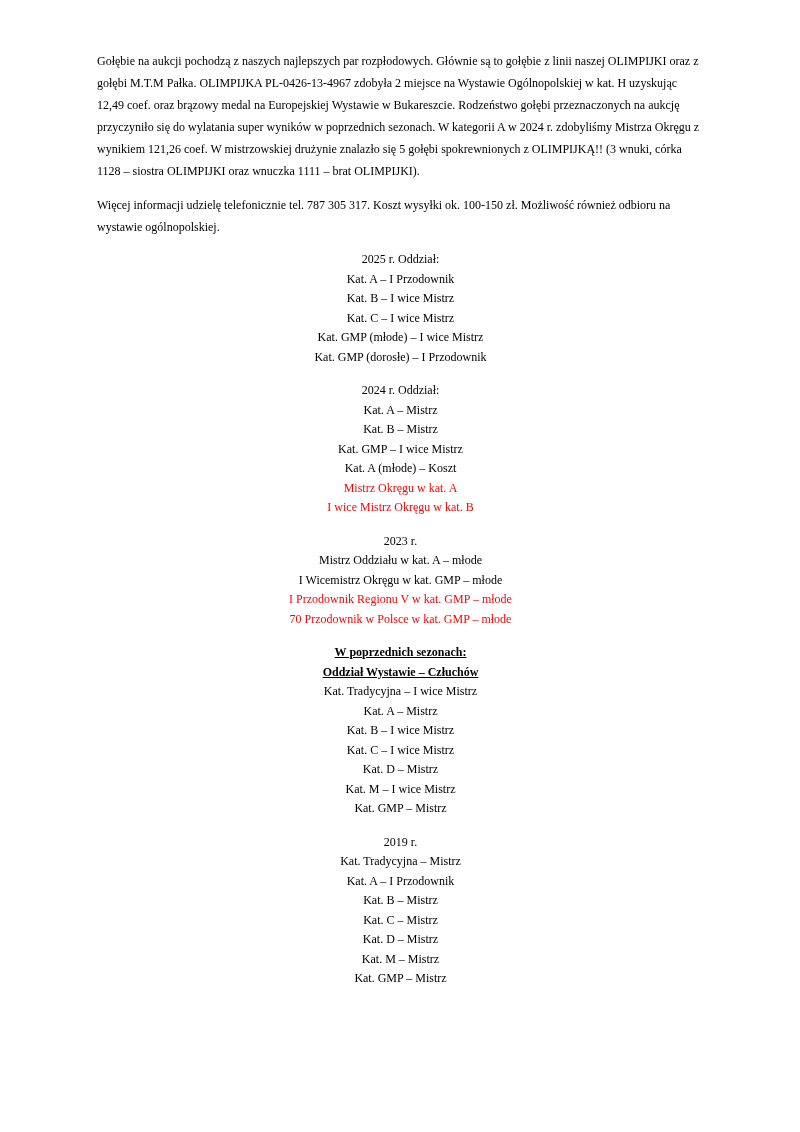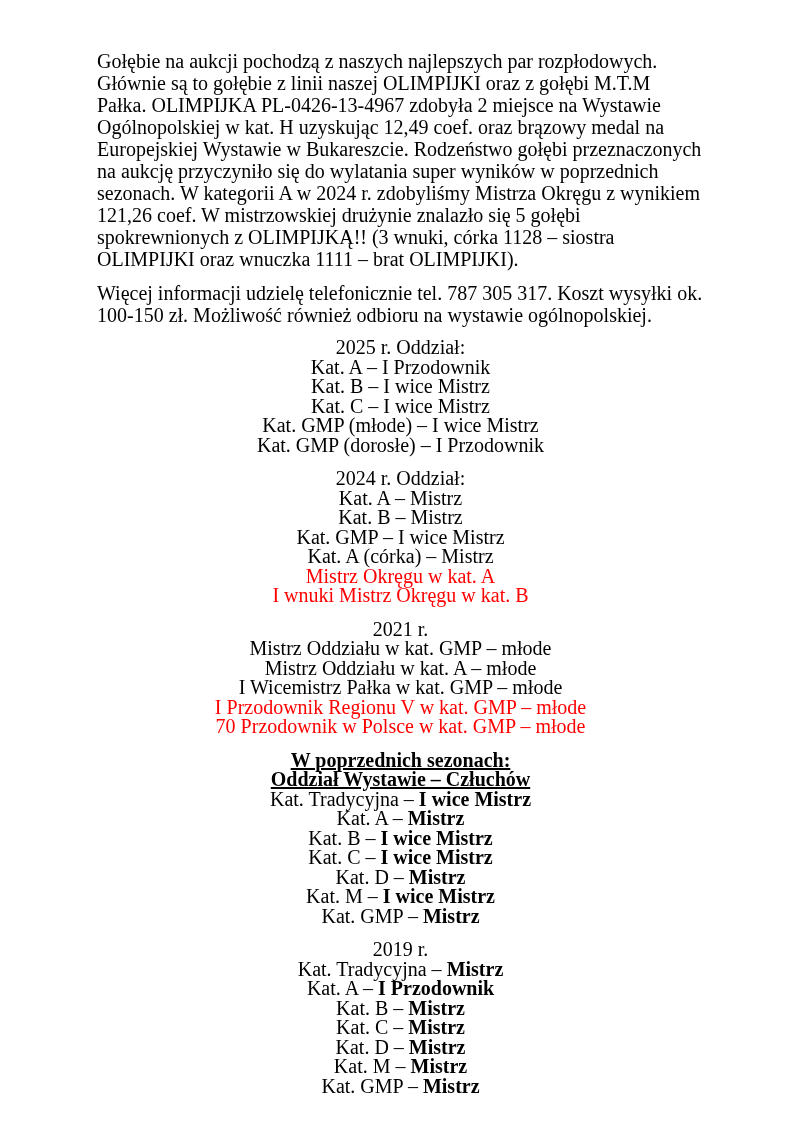--- a/index.html
+++ b/index.html
@@ -11,21 +11,21 @@
     height: 1132px;
     background: var(--page-bg, #ffffff);
     overflow: hidden;
   }
   .page {
     box-sizing: border-box;
     width: 800px;
     height: 1132px;
     padding: 50px 96px 0 97px;
     font-family: "Liberation Serif", "DejaVu Serif", serif;
-    font-size: 20px;
+    font-size: 12px;
     color: var(--text-color, #000000);
   }
   .para {
     margin: 0 0 12px 0;
     line-height: 22px;
     text-align: left;
   }
   .center-block {
     text-align: center;
     line-height: 19.5px;
@@ -37,21 +37,21 @@
   }
   .highlight {
     color: var(--accent-red, #ff0000);
     font-weight: normal;
   }
   .bold {
     font-weight: bold;
     text-decoration: underline;
   }
   b {
-    font-weight: bold;
+    font-weight: normal;
   }
 </style>
 </head>
 <body>
 
 <div class="page">
 
   <p class="para">Gołębie na aukcji pochodzą z naszych najlepszych par rozpłodowych. Głównie są to gołębie z linii naszej OLIMPIJKI oraz z gołębi M.T.M Pałka. OLIMPIJKA PL-0426-13-4967 zdobyła 2 miejsce na Wystawie Ogólnopolskiej w kat. H uzyskując 12,49 coef. oraz brązowy medal na Europejskiej Wystawie w Bukareszcie. Rodzeństwo gołębi przeznaczonych na aukcję przyczyniło się do wylatania super wyników w poprzednich sezonach. W kategorii A w 2024 r. zdobyliśmy Mistrza Okręgu z wynikiem 121,26 coef. W mistrzowskiej drużynie znalazło się 5 gołębi spokrewnionych z OLIMPIJKĄ!! (3 wnuki, córka 1128 – siostra OLIMPIJKI oraz wnuczka 1111 – brat OLIMPIJKI).</p>
 
   <p class="para">Więcej informacji udzielę telefonicznie tel. 787 305 317. Koszt wysyłki ok. 100-150 zł. Możliwość również odbioru na wystawie ogólnopolskiej.</p>
@@ -63,30 +63,29 @@
     <div class="line">Kat. C – I wice Mistrz</div>
     <div class="line">Kat. GMP (młode) – I wice Mistrz</div>
     <div class="line">Kat. GMP (dorosłe) – I Przodownik</div>
   </div>
 
   <div class="center-block">
     <div class="line">2024 r. Oddział:</div>
     <div class="line">Kat. A – Mistrz</div>
     <div class="line">Kat. B – Mistrz</div>
     <div class="line">Kat. GMP – I wice Mistrz</div>
-    <div class="line">Kat. A (córka) – Mistrz</div>
+    <div class="line">Kat. A (młode) – Koszt</div>
     <div class="line highlight">Mistrz Okręgu w kat. A</div>
-    <div class="line highlight">I wnuki Mistrz Okręgu w kat. B</div>
+    <div class="line highlight">I wice Mistrz Okręgu w kat. B</div>
   </div>
 
   <div class="center-block">
-    <div class="line">2021 r.</div>
-    <div class="line">Mistrz Oddziału w kat. GMP – młode</div>
+    <div class="line">2023 r.</div>
     <div class="line">Mistrz Oddziału w kat. A – młode</div>
-    <div class="line">I Wicemistrz Pałka w kat. GMP – młode</div>
+    <div class="line">I Wicemistrz Okręgu w kat. GMP – młode</div>
     <div class="line highlight">I Przodownik Regionu V w kat. GMP – młode</div>
     <div class="line highlight">70 Przodownik w Polsce w kat. GMP – młode</div>
   </div>
 
   <div class="center-block">
     <div class="line bold">W poprzednich sezonach:</div>
     <div class="line bold">Oddział Wystawie – Człuchów</div>
     <div class="line"><span>Kat. Tradycyjna – </span><b>I wice Mistrz</b></div>
     <div class="line"><span>Kat. A – </span><b>Mistrz</b></div>
     <div class="line"><span>Kat. B – </span><b>I wice Mistrz</b></div>

